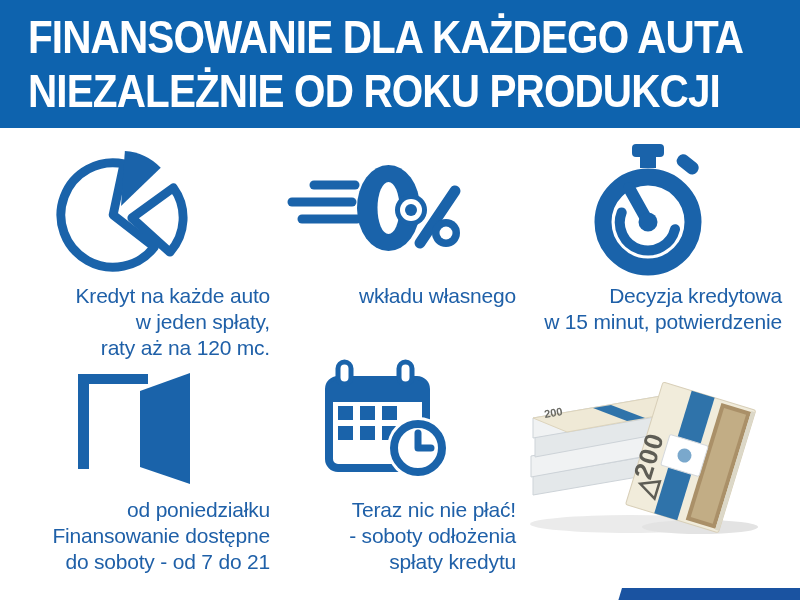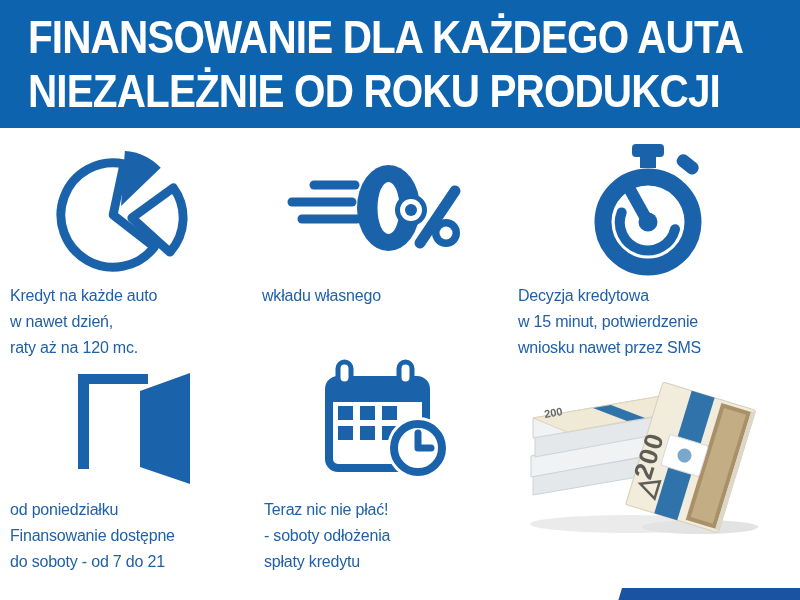--- a/index.html
+++ b/index.html
@@ -15,22 +15,22 @@
     background:#0e63ae;color:#ffffff;
   }
   .header-inner{
     position:absolute;left:28px;top:10px;
     transform:scaleX(0.88);transform-origin:0 0;
     font-weight:bold;font-size:46px;line-height:54px;
     letter-spacing:-1px;white-space:nowrap;
   }
   
   .caption{
-    color:#1f60a8;font-size:16px;line-height:26px;font-weight:500;
-    text-align:left;letter-spacing:-0.2px;
+    color:#1f60a8;font-size:21px;line-height:26px;font-weight:500;
+    text-align:right;letter-spacing:-0.2px;
   }
   .caption div{white-space:nowrap;}
   
   .blueicon{color:#1a63aa;}
   
   .logo-band{
     left:600px;top:540px;width:200px;height:60px;
     background:#1a53a1;
     clip-path:polygon(11% 0,100% 0,100% 100%,2% 100%);
     display:flex;align-items:center;justify-content:center;
@@ -80,30 +80,29 @@
   <rect x="50" y="10" width="16" height="14" fill="currentColor"></rect>
   <rect x="86" y="14" width="24" height="13" rx="6" fill="currentColor" transform="rotate(38 98 20)"></rect>
   <circle cx="58" cy="78" r="45" fill="none" stroke="currentColor" stroke-width="17"></circle>
   <path d="M 31.7 68.4 A 28 28 0 1 0 85 85.2" fill="none" stroke="currentColor" stroke-width="10" stroke-linecap="round"></path>
   <line x1="58" y1="78" x2="39" y2="44" stroke="currentColor" stroke-width="12" stroke-linecap="round"></line>
   <circle cx="58" cy="78" r="9.5" fill="currentColor"></circle>
 </svg>
 
 <div class="abs caption" style="left:10px;top:283px;width:260px;">
   <div>Kredyt na każde auto</div>
-  <div>w nawet dzień,</div>
+  <div>w jeden spłaty,</div>
   <div>raty aż na 120 mc.</div>
 </div>
 <div class="abs caption" style="left:262px;top:283px;width:254px;">
   <div>wkładu własnego</div>
 </div>
 <div class="abs caption" style="left:518px;top:283px;width:264px;">
   <div>Decyzja kredytowa</div>
   <div>w 15 minut, potwierdzenie</div>
-  <div>wniosku nawet przez SMS</div>
 </div>
 
 <svg class="abs blueicon" style="left:76px;top:370px;" width="115" height="116" viewBox="0 0 115 116">
   <rect x="2" y="4" width="11" height="95" fill="currentColor"></rect>
   <rect x="2" y="4" width="70" height="10" fill="currentColor"></rect>
   <polygon points="64,21 114,3 114,114 64,97" fill="currentColor"></polygon>
 </svg>
 
 <svg class="abs blueicon" style="left:323px;top:358px;" width="130" height="124" viewBox="0 0 130 124">
   <rect x="6" y="22" width="97" height="88" rx="9" fill="none" stroke="currentColor" stroke-width="8"></rect>

